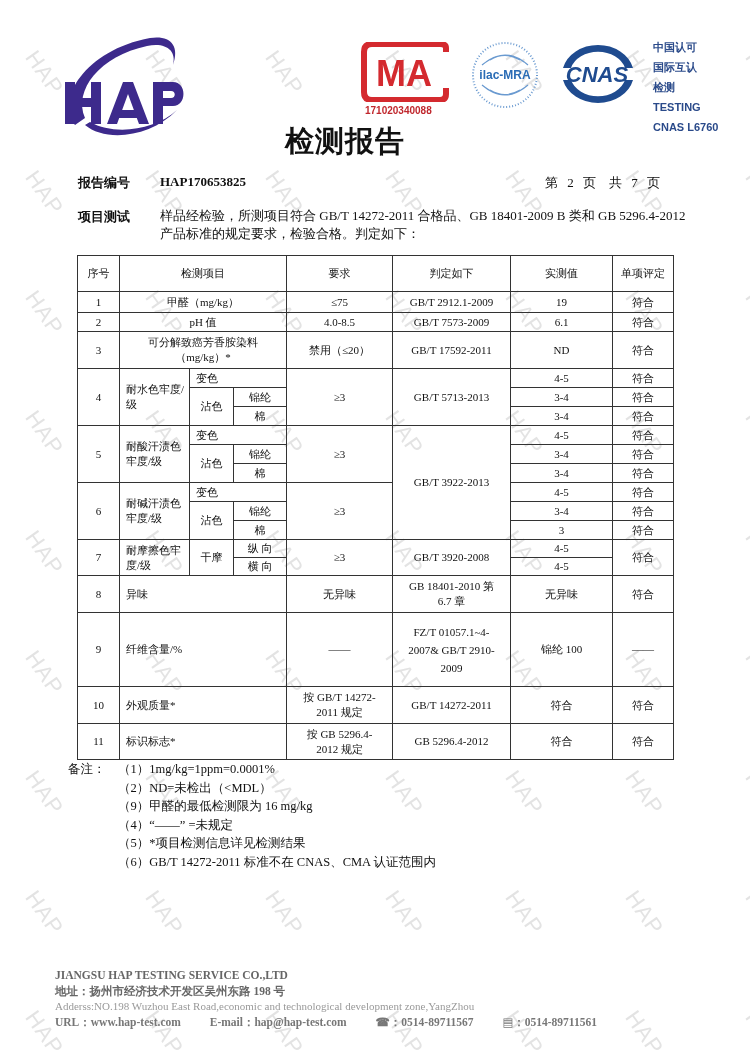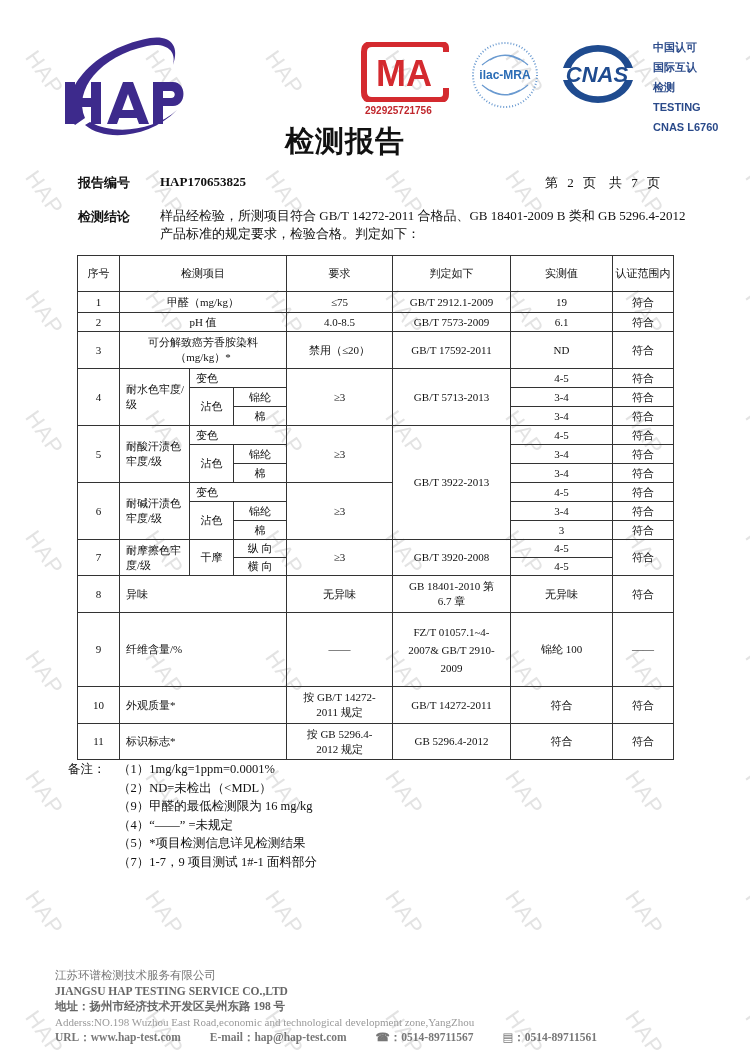--- a/index.html
+++ b/index.html
@@ -107,21 +107,21 @@
   <rect x="10" y="68" width="36" height="9" fill="#3d2a8c"></rect>
   <path d="M52 94 L68 52 L78 52 L94 94 L84 94 L73 64 L62 94 Z" fill="#3d2a8c"></path>
   <rect x="63" y="80" width="20" height="8" fill="#3d2a8c"></rect>
   <path d="M98 52 L118 52 C132 52,132 76,118 76 L108 76 L108 94 L98 94 Z M108 61 L108 68 L116 68 C121 68,121 61,116 61 Z" fill="#3d2a8c" fill-rule="evenodd"></path>
 </svg>
 
 <svg id="cma-logo" class="abs" viewBox="0 0 95 60">
   <path d="M86 10 L86 6 Q86 2 80 2 L12 2 Q4 2 4 10 L4 50 Q4 58 12 58 L80 58 Q86 58 86 52 L86 46" fill="none" stroke="#d42a2f" stroke-width="6"></path>
   <text x="44" y="44" text-anchor="middle" font-family="Liberation Sans, sans-serif" font-size="36" font-weight="bold" fill="#d42a2f">MA</text>
 </svg>
-<div id="cma-num" class="abs">292925721756</div>
+<div id="cma-num" class="abs">171020340088</div>
 
 <svg id="ilac-logo" class="abs" viewBox="0 0 70 70">
   <circle cx="35" cy="35" r="32" fill="none" stroke="#6a9ad0" stroke-width="2" stroke-dasharray="1 2"></circle>
   <path d="M12 25 Q35 5 58 25 M16 22 Q35 8 54 22 M20 20 Q35 11 50 20" fill="none" stroke="#6a9ad0" stroke-width="1.2"></path>
   <path d="M12 45 Q35 65 58 45 M16 48 Q35 62 54 48 M20 50 Q35 59 50 50" fill="none" stroke="#6a9ad0" stroke-width="1.2"></path>
   <text x="35" y="39" text-anchor="middle" font-family="Liberation Sans, sans-serif" font-size="12" font-weight="bold" fill="#2a6cb5">ilac-MRA</text>
 </svg>
 
 <svg id="cnas-logo" class="abs" viewBox="0 0 85 62">
   <path d="M8 26 A 36 30 0 0 1 78 26 L 70 26 A 28 22 0 0 0 16 26 Z" fill="#1f4b8f"></path>
@@ -134,42 +134,42 @@
   <div>检测</div>
   <div>TESTING</div>
   <div>CNAS L6760</div>
 </div>
 
 <div id="title" class="abs">检测报告</div>
 <div id="report-no-label" class="abs">报告编号</div>
 <div id="report-no" class="abs">HAP170653825</div>
 <div id="page-info" class="abs">第 2 页　共 7 页</div>
 
-<div id="concl-label" class="abs">检测结论</div>
+<div id="concl-label" class="abs">项目测试</div>
 <div id="concl-text" class="abs">样品经检验，所测项目符合 GB/T 14272-2011 合格品、GB 18401-2009 B 类和 GB 5296.4-2012 产品标准的规定要求，检验合格。判定如下：</div>
 
 <table id="report-table">
   <colgroup>
     <col style="width:42px">
       <col style="width:70px">
       <col style="width:44px">
       <col style="width:53px">
     <col style="width:106px">
       <col style="width:118px">
       <col style="width:102px">
       <col style="width:61px">
   </colgroup>
   <tbody>
       <tr style="height:36px">
     <td>序号</td>
     <td colspan="3">检测项目</td>
     <td>要求</td>
     <td>判定如下</td>
     <td>实测值</td>
-    <td>认证范围内</td>
+    <td>单项评定</td>
   </tr>
   <tr style="height:21px">
     <td>1</td>
     <td colspan="3">甲醛（mg/kg）</td>
     <td>≤75</td>
     <td>GB/T 2912.1-2009</td>
     <td>19</td>
     <td>符合</td>
   </tr>
   <tr style="height:19px">
@@ -303,25 +303,24 @@
   </tr>
 </tbody>
   </table>
 
 <div id="notes" class="abs">
   <div><span class="nl">备注：</span><span>（1）1mg/kg=1ppm=0.0001%</span></div>
   <div class="ni">（2）ND=未检出（&lt;MDL）</div>
   <div class="ni">（9）甲醛的最低检测限为 16 mg/kg</div>
   <div class="ni">（4）“——” =未规定</div>
   <div class="ni">（5）*项目检测信息详见检测结果</div>
-  <div class="ni">（7）1-7，9 项目测试 1#-1 面料部分</div>
+  <div class="ni">（6）GB/T 14272-2011 标准不在 CNAS、CMA 认证范围内</div>
 </div>
 
 <div id="footer" class="abs">
-  <div>江苏环谱检测技术服务有限公司</div>
   <div class="en">JIANGSU HAP TESTING SERVICE CO.,LTD</div>
   <div style="font-weight:bold;color:#666">地址：扬州市经济技术开发区吴州东路 198 号</div>
   <div style="font-size:11px;color:#999">Adderss:NO.198 Wuzhou East Road,economic and technological development zone,YangZhou</div>
   <div class="contact">
     <span>URL：www.hap-test.com</span>
     <span>E-mail：hap@hap-test.com</span>
     <span style="margin-right:0">☎</span><span>：0514-89711567</span>
     <span style="margin-right:0">▤</span><span>：0514-89711561</span>
   </div>
 </div>

